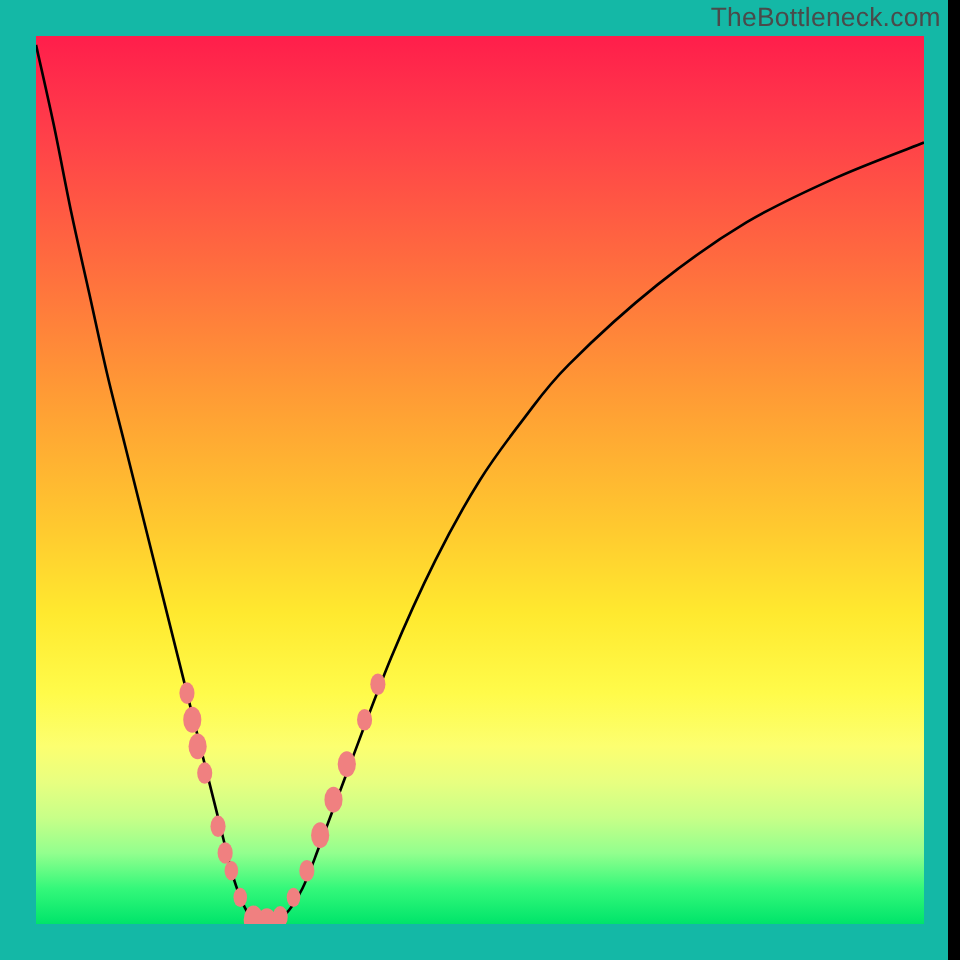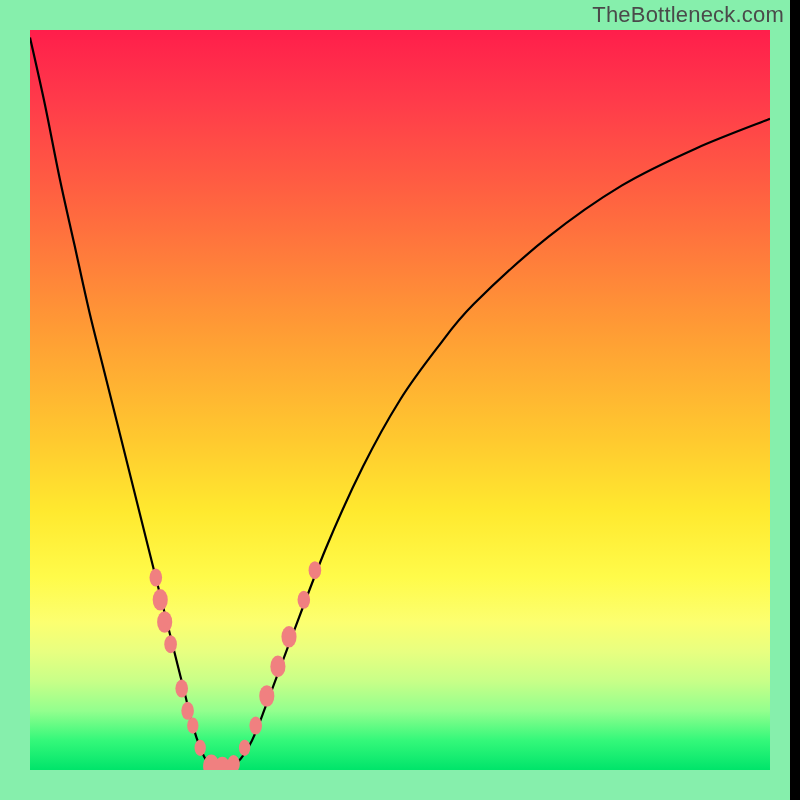--- a/index.html
+++ b/index.html
@@ -10,21 +10,21 @@
     background: #000;
     overflow: hidden;
     font-family: Arial, Helvetica, sans-serif;
   }
   .frame {
     position: absolute;
     left: 0;
     top: 0;
     width: 790px;
     height: 800px;
-    background: #86efac;
+    background: #14b8a6;
   }
   .plot {
     position: absolute;
     left: 30px;
     top: 30px;
     width: 740px;
     height: 740px;
     background: linear-gradient(to bottom,
       #ff1e4b 0%,
       #ff3c4a 10%,

